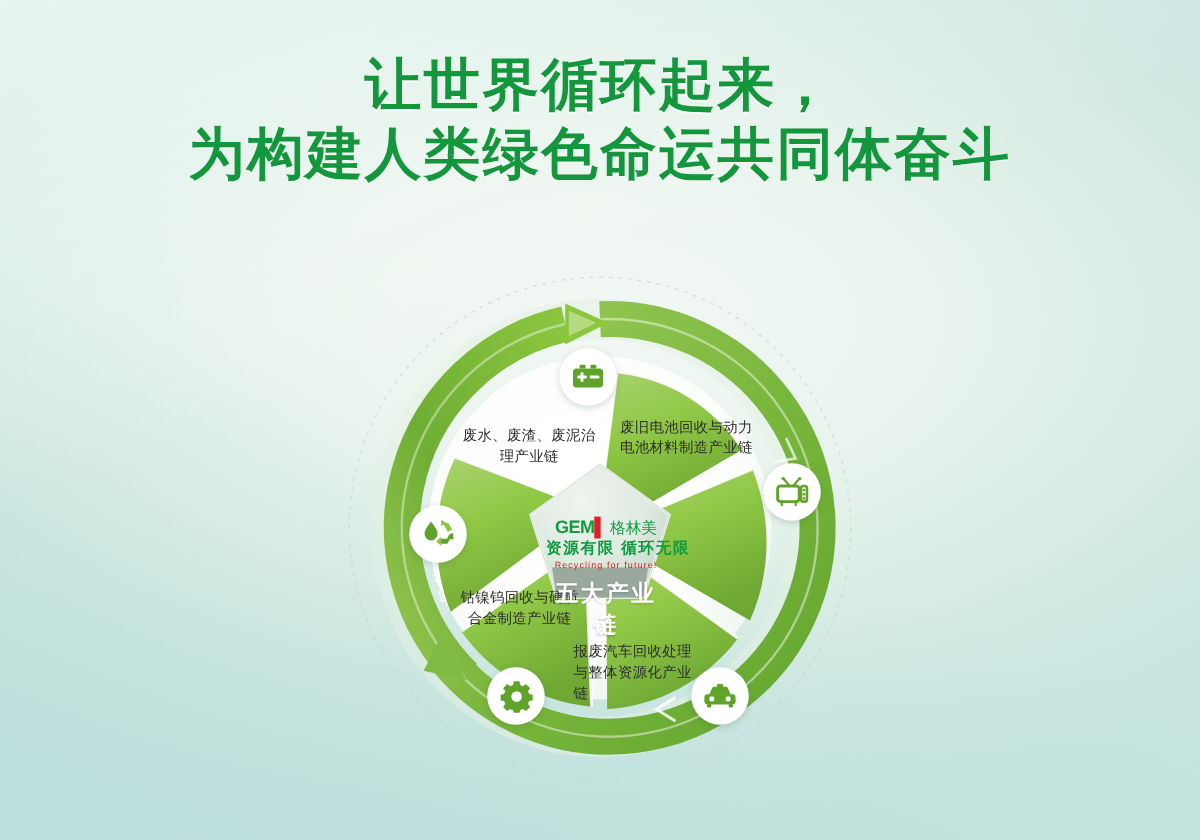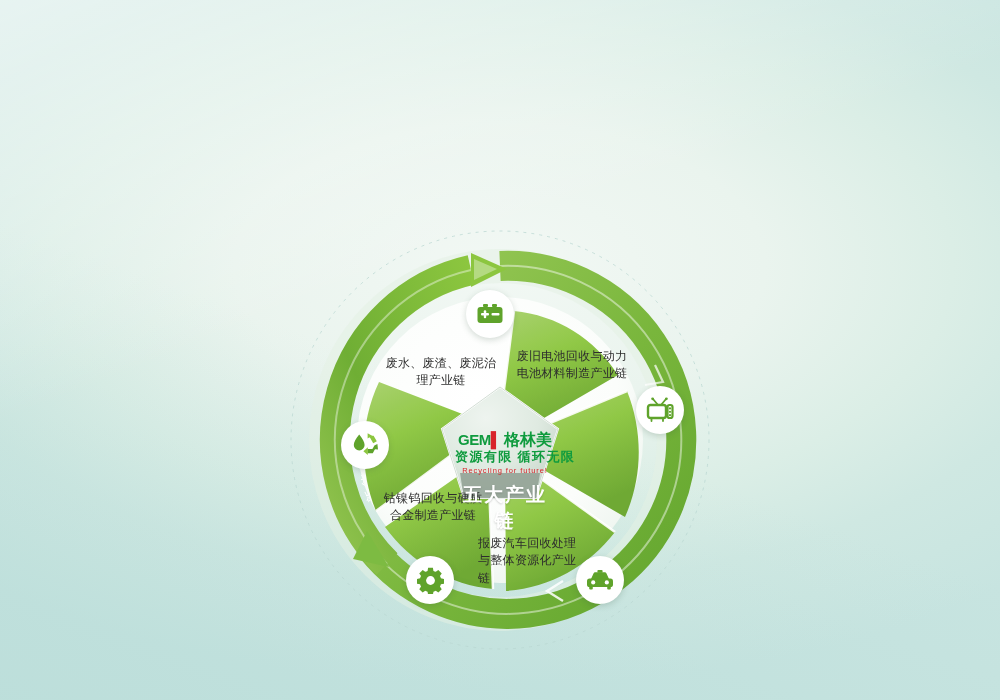--- a/index.html
+++ b/index.html
@@ -52,21 +52,21 @@
     position:absolute;left:455px;top:432px;width:100px;z-index:8;text-align:center;
   }
   .logo-line1{
     display:flex;align-items:center;justify-content:center;gap:3px;height:15px;
   }
   .gem{
     font-size:15px;font-weight:bold;color:#0f9b3e;letter-spacing:-.5px;
     font-family:"Liberation Sans","DejaVu Sans",sans-serif;line-height:1;text-align:center;
   }
   .gem .redbar{color:#d8232a;}
-  .brand-cn{font-size:16px;font-weight:bold;color:#0f9b3e;line-height:1;letter-spacing:0;}
+  .brand-cn{font-size:13px;font-weight:normal;color:#0f9b3e;line-height:1;letter-spacing:0;}
   .logo-slogan{
     font-size:13px;color:#0f9b3e;letter-spacing:1.4px;margin-top:2px;line-height:1.2;
     white-space:nowrap;font-weight:bold;
   }
   .logo-en{
     font-size:7.5px;color:#d8232a;letter-spacing:.9px;margin-top:1px;line-height:1.2;
     white-space:nowrap;font-weight:normal;
   }
   .center-title{
     position:absolute;left:455px;top:482px;width:100px;text-align:center;z-index:8;
@@ -88,20 +88,24 @@
   #bub-car{left:576px;top:556px;}
   #bub-gear{left:406px;top:556px;}
   #bub-recycle{left:341px;top:421px;}
   .bubble svg{display:block;}
 </style>
 </head>
 <body>
 
 <div id="stage">
 
+  <div class="headline">
+    <span class="l1">让世界循环起来，</span>
+    <span class="l2">为构建人类绿色命运共同体奋斗</span>
+  </div>
 
   <div id="diagram">
     <svg width="450" height="450" viewBox="0 0 450 450" xmlns="http://www.w3.org/2000/svg">
       <defs>
         <linearGradient id="gRingA" x1="0" y1="0" x2="1" y2="1">
           <stop offset="0%" stop-color="#9ccb5a"></stop>
           <stop offset="55%" stop-color="#79b63c"></stop>
           <stop offset="100%" stop-color="#62a52e"></stop>
         </linearGradient>
         <linearGradient id="gRingB" x1="1" y1="0" x2="0" y2="1">

